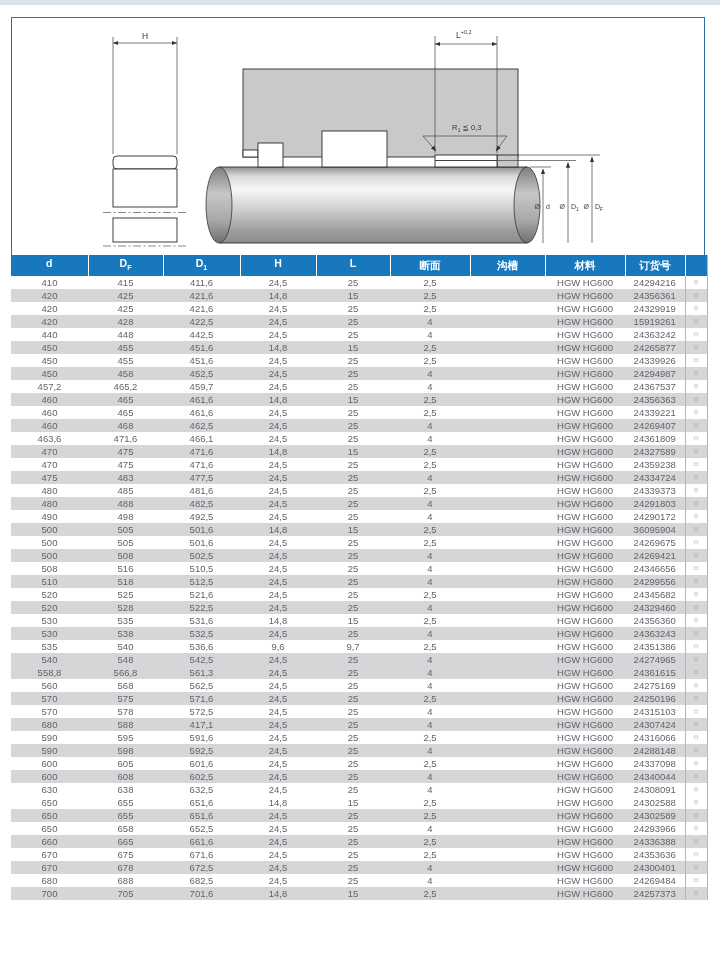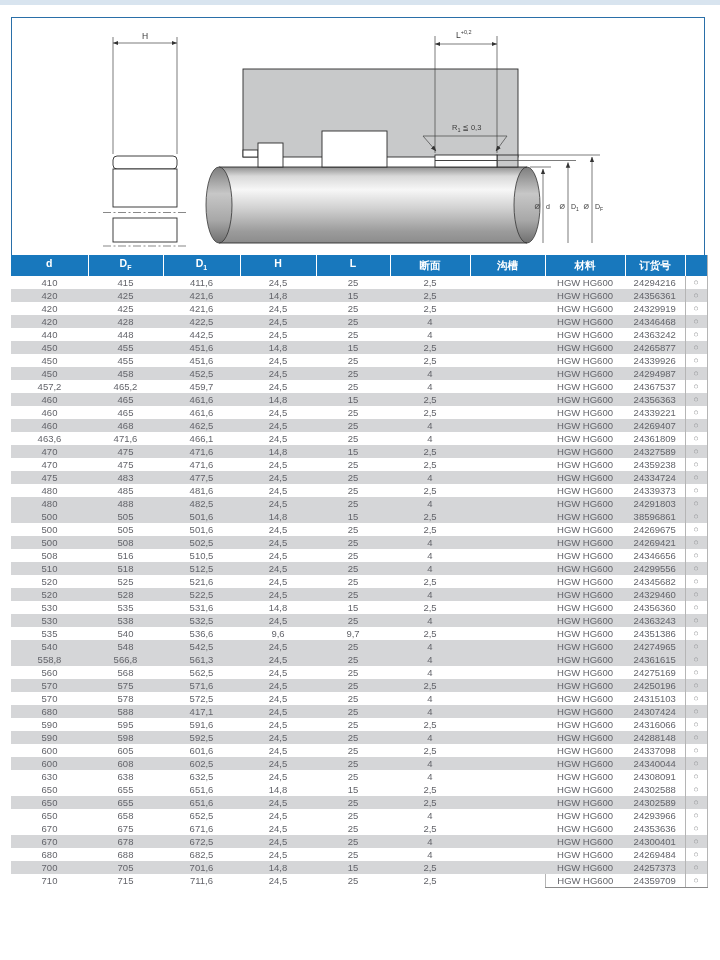--- a/index.html
+++ b/index.html
@@ -201,21 +201,21 @@
       </tr>
       <tr class="alt">
         <td>420</td>
         <td>428</td>
         <td>422,5</td>
         <td>24,5</td>
         <td>25</td>
         <td>4</td>
         <td></td>
         <td>HGW HG600</td>
-        <td>24346468</td>
+        <td>15919261</td>
         <td class="avail">○</td>
       </tr>
       <tr>
         <td>440</td>
         <td>448</td>
         <td>442,5</td>
         <td>24,5</td>
         <td>25</td>
         <td>4</td>
         <td></td>
@@ -372,30 +372,42 @@
         <td>488</td>
         <td>482,5</td>
         <td>24,5</td>
         <td>25</td>
         <td>4</td>
         <td></td>
         <td>HGW HG600</td>
         <td>24291803</td>
         <td class="avail">○</td>
       </tr>
+      <tr>
+        <td>490</td>
+        <td>498</td>
+        <td>492,5</td>
+        <td>24,5</td>
+        <td>25</td>
+        <td>4</td>
+        <td></td>
+        <td>HGW HG600</td>
+        <td>24290172</td>
+        <td class="avail">○</td>
+      </tr>
       <tr class="alt">
         <td>500</td>
         <td>505</td>
         <td>501,6</td>
         <td>14,8</td>
         <td>15</td>
         <td>2,5</td>
         <td></td>
         <td>HGW HG600</td>
-        <td>38596861</td>
+        <td>36095904</td>
         <td class="avail">○</td>
       </tr>
       <tr>
         <td>500</td>
         <td>505</td>
         <td>501,6</td>
         <td>24,5</td>
         <td>25</td>
         <td>2,5</td>
         <td></td>
@@ -660,20 +672,32 @@
         <td>658</td>
         <td>652,5</td>
         <td>24,5</td>
         <td>25</td>
         <td>4</td>
         <td></td>
         <td>HGW HG600</td>
         <td>24293966</td>
         <td class="avail">○</td>
       </tr>
+      <tr class="alt">
+        <td>660</td>
+        <td>665</td>
+        <td>661,6</td>
+        <td>24,5</td>
+        <td>25</td>
+        <td>2,5</td>
+        <td></td>
+        <td>HGW HG600</td>
+        <td>24336388</td>
+        <td class="avail">○</td>
+      </tr>
       <tr>
         <td>670</td>
         <td>675</td>
         <td>671,6</td>
         <td>24,5</td>
         <td>25</td>
         <td>2,5</td>
         <td></td>
         <td>HGW HG600</td>
         <td>24353636</td>
@@ -708,26 +732,14 @@
         <td>705</td>
         <td>701,6</td>
         <td>14,8</td>
         <td>15</td>
         <td>2,5</td>
         <td></td>
         <td>HGW HG600</td>
         <td>24257373</td>
         <td class="avail">○</td>
       </tr>
-      <tr class="last">
-        <td>710</td>
-        <td>715</td>
-        <td>711,6</td>
-        <td>24,5</td>
-        <td>25</td>
-        <td>2,5</td>
-        <td></td>
-        <td>HGW HG600</td>
-        <td>24359709</td>
-        <td class="avail">○</td>
-      </tr>
     </tbody>
 </table>
 
 </body></html>

